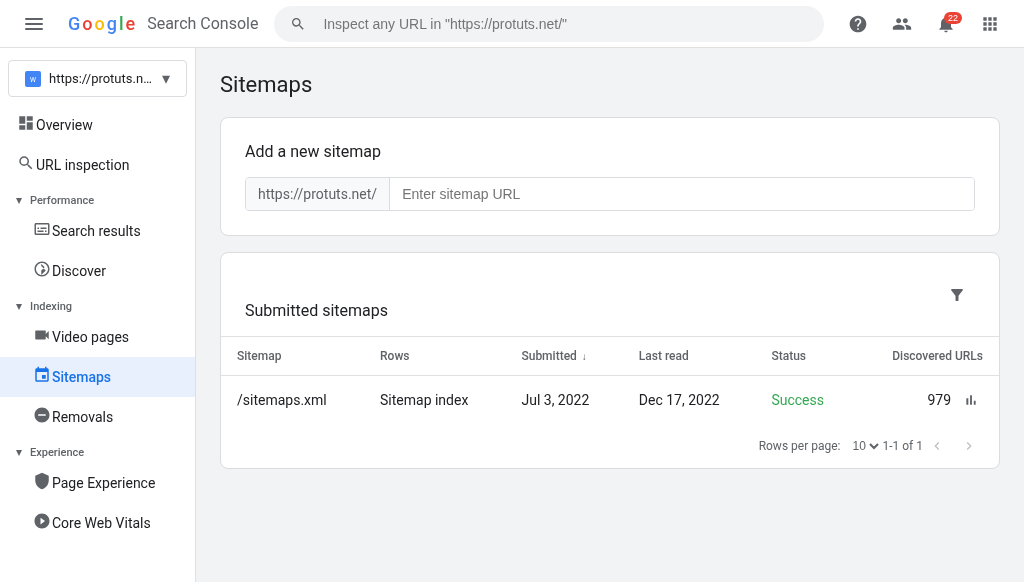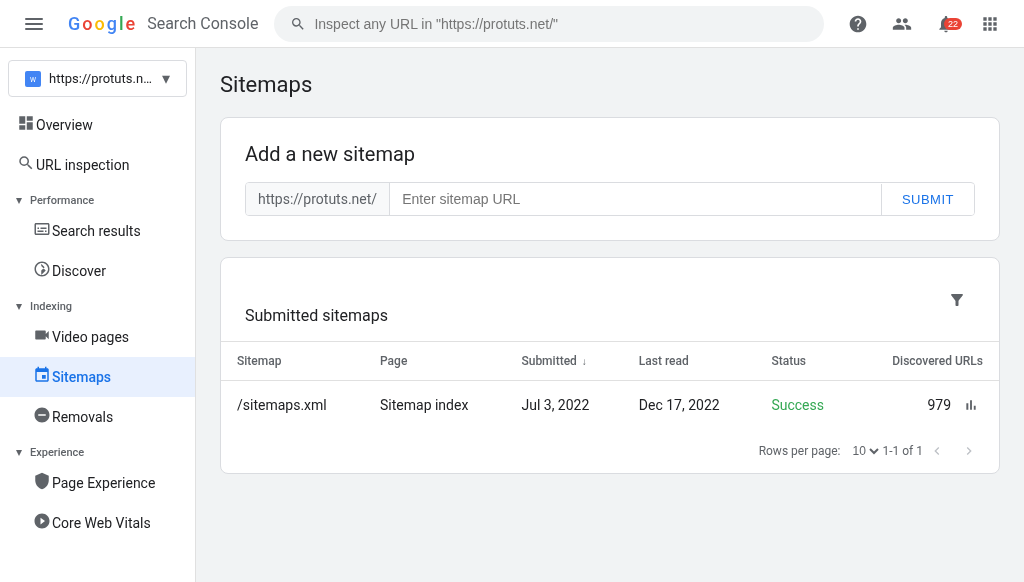--- a/index.html
+++ b/index.html
@@ -13,33 +13,34 @@
     }
     .header-left { display: flex; align-items: center; gap: 8px; min-width: 200px; }
     .hamburger-icon { color: #5f6368; cursor: pointer; font-size: 20px; margin-right: 8px; }
     .google-logo { display: flex; align-items: center; gap: 2px; font-size: 18px; font-weight: 500; }
     .g { color: #4285f4; } .o1 { color: #ea4335; } .o2 { color: #fbbc05; } .g2 { color: #4285f4; } .l { color: #34a853; } .e { color: #ea4335; }
     .app-name { color: #5f6368; font-size: 16px; font-weight: 400; margin-left: 4px; }
     .search-bar {
       flex: 1; max-width: 600px; display: flex; align-items: center;
       background: #f1f3f4; border-radius: 24px; padding: 17px 16px; height: 36px;
       margin: 0 16px;
+      gap: 9px;
     }
     .search-bar input {
       border: none; background: transparent; outline: none; width: 100%;
       font-size: 14px; color: #202124;
     }
     .header-icons { display: flex; align-items: center; gap: 8px; margin-left: auto; }
     .icon-btn {
       width: 36px; height: 36px; border-radius: 50%; border: none; background: transparent;
       cursor: pointer; display: flex; align-items: center; justify-content: center;
       color: #5f6368; font-size: 18px; position: relative;
     }
     .notif-badge {
-      position: absolute; top: 12px; right: 2px;
+      position: absolute; top: 6px; right: 2px;
       background: #ea4335; color: #fff; font-size: 9px;
       border-radius: 10px; padding: 1px 4px; min-width: 16px; text-align: center;
     }
 
     
     .main-layout {
       display: flex; margin-top: 48px; height: calc(582px - 48px); overflow: hidden;
     }
 
     
@@ -78,21 +79,21 @@
     .page-title { font-size: 22px; font-weight: 400; color: #202124; margin-bottom: 20px; }
 
     
     .card {
       background: #fff; border-radius: 8px; border: 1px solid #dadce0;
       margin-bottom: 16px; overflow: hidden;
     }
     .card-body { padding: 24px; }
 
     
-    .add-sitemap-label { font-size: 20px; font-weight: 400; color: #202124; margin-bottom: 16px; }
+    .add-sitemap-label { font-size: 16px; font-weight: 400; color: #202124; margin-bottom: 16px; }
     .sitemap-input-row {
       display: flex; align-items: center; gap: 0;
       border: 1px solid #dadce0; border-radius: 4px; overflow: hidden;
     }
     .sitemap-prefix {
       padding: 8px 12px; color: #5f6368; font-size: 14px;
       background: #f8f9fa; border-right: 1px solid #dadce0;
     }
     .sitemap-input {
       flex: 1; border: none; outline: none; padding: 8px 12px;
@@ -314,39 +315,38 @@
 
   <div class="main-content">
     <h1 class="page-title">Sitemaps</h1>
 
     <div class="card">
       <div class="card-body">
         <div class="add-sitemap-label">Add a new sitemap</div>
         <div class="sitemap-input-row">
           <span class="sitemap-prefix">https://protuts.net/</span>
           <input class="sitemap-input" type="text" placeholder="Enter sitemap URL" style="">
-          <button class="submit-btn">SUBMIT</button>
         </div>
       </div>
     </div>
 
     <div class="card">
       <div class="submitted-header">
         <span class="submitted-title">Submitted sitemaps</span>
         <button class="icon-btn filter-icon">
           <svg width="18" height="18" viewBox="0 0 24 24" fill="#5f6368">
             <path d="M4.25 5.61C6.27 8.2 10 13 10 13v6c0 .55.45 1 1 1h2c.55 0 1-.45 1-1v-6s3.72-4.8 5.74-7.39A.998.998 0 0 0 18.95 4H5.04a1 1 0 0 0-.79 1.61z"></path>
           </svg>
         </button>
       </div>
       <table class="table">
         <thead>
           <tr>
             <th>Sitemap</th>
-            <th>Page</th>
+            <th>Rows</th>
             <th>
               <span>Submitted</span>
               <span class="sort-icon">↓</span>
             </th>
             <th>Last read</th>
             <th>Status</th>
             <th style="text-align:right">Discovered URLs</th>
           </tr>
         </thead>
         <tbody>

